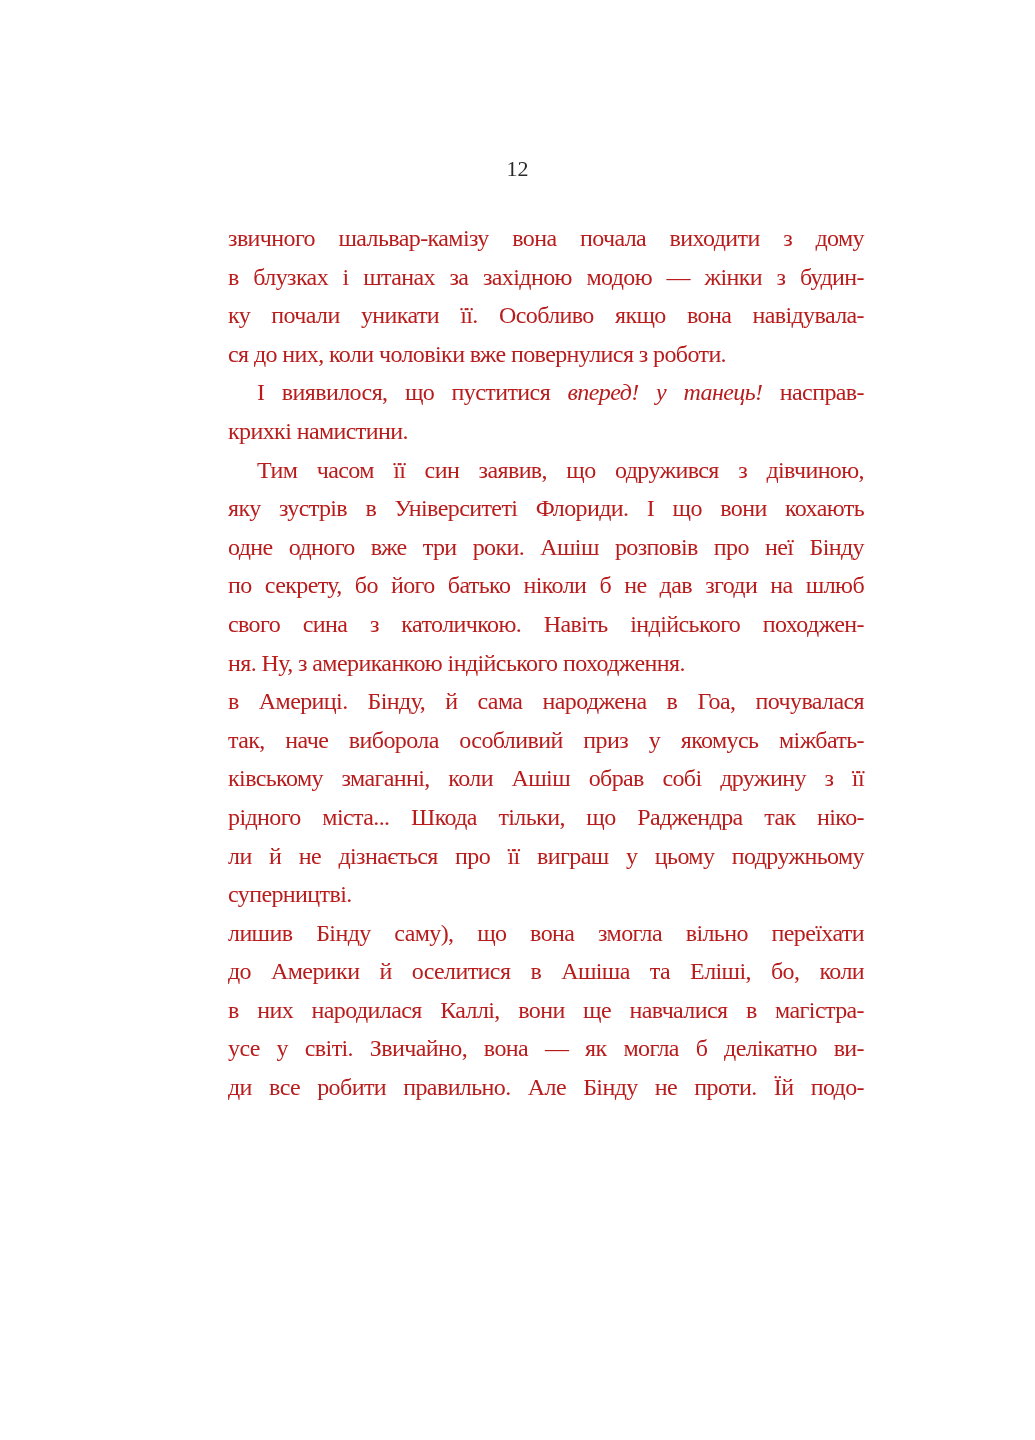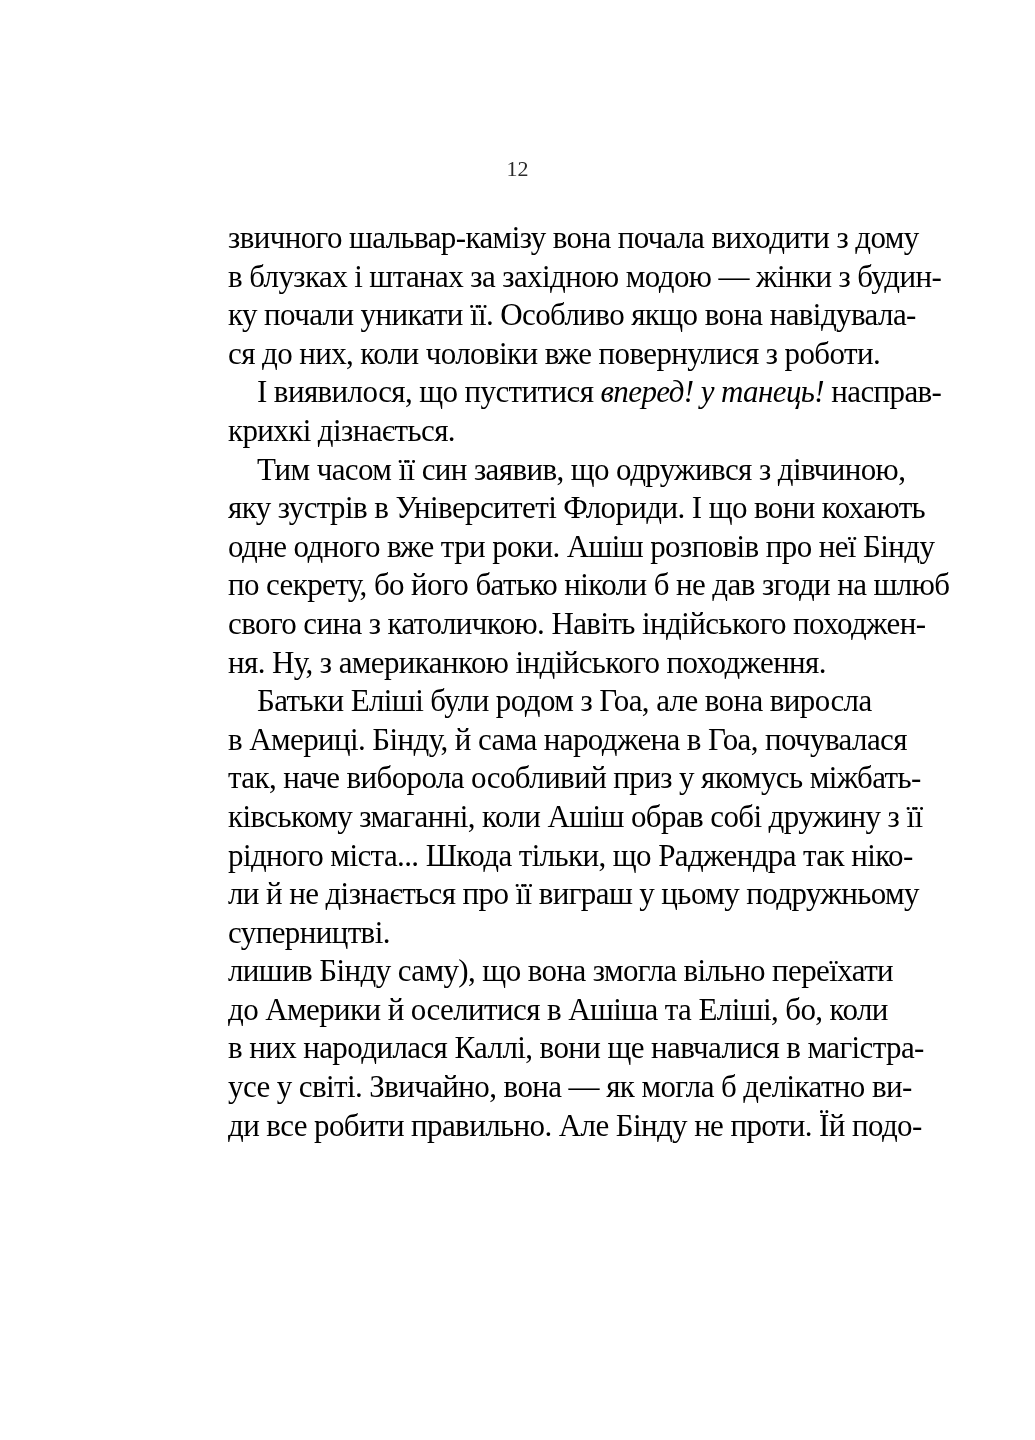--- a/index.html
+++ b/index.html
@@ -6,21 +6,21 @@
   body { width: 1035px; height: 1440px; position: relative; overflow: hidden; }
   .page-number {
     position: absolute; left: 0; width: 1035px; top: 118px;
     text-align: center;
     font-family: "Liberation Serif", serif;
     font-size: 22px; color: #2a2a2a; margin-top: 38px;
   }
   .text-block {
     position: absolute; left: 228px; top: 219px; width: 636px;
     font-family: "Liberation Serif", serif;
-    font-size: 31px; color: #000000;
+    font-size: 24px; color: #b91c1c;
     line-height: 38.6px;
   }
   .line {
     display: block; height: 38.6px; white-space: nowrap;
     text-align: justify; text-align-last: justify;
     transform-origin: left center;
     letter-spacing: -0.6px;
   }
   .line.last { text-align-last: left; }
   .line.indent { padding-left: 29px; }
@@ -30,28 +30,27 @@
 <body>
 
 <div class="page-number">12</div>
 
 <div class="text-block" id="text-block">
     <div class="line"><span style="white-space: nowrap; word-spacing: 0px;">звичного шальвар-камізу вона почала виходити з дому</span></div>
     <div class="line"><span style="white-space: nowrap; word-spacing: 0px;">в блузках і штанах за західною модою — жінки з будин-</span></div>
     <div class="line"><span style="white-space: nowrap; word-spacing: 0px;">ку почали уникати її. Особливо якщо вона навідувала-</span></div>
     <div class="line last"><span style="white-space: nowrap;">ся до них, коли чоловіки вже повернулися з роботи.</span></div>
     <div class="line indent"><span style="white-space: nowrap; word-spacing: 0px;"><span>І виявилося, що пуститися </span><span class="seg-italic">вперед! у танець!</span><span> насправ-</span></span></div>
-    <div class="line last"><span style="white-space: nowrap;">крихкі дізнається.</span></div>
+    <div class="line last"><span style="white-space: nowrap;">крихкі намистини.</span></div>
     <div class="line indent"><span style="white-space: nowrap; word-spacing: 0px;">Тим часом її син заявив, що одружився з дівчиною,</span></div>
     <div class="line"><span style="white-space: nowrap; word-spacing: 0px;">яку зустрів в Університеті Флориди. І що вони кохають</span></div>
     <div class="line"><span style="white-space: nowrap; word-spacing: 0px;">одне одного вже три роки. Ашіш розповів про неї Бінду</span></div>
     <div class="line"><span style="white-space: nowrap; word-spacing: 0px;">по секрету, бо його батько ніколи б не дав згоди на шлюб</span></div>
     <div class="line"><span style="white-space: nowrap; word-spacing: 0px;">свого сина з католичкою. Навіть індійського походжен-</span></div>
     <div class="line last"><span style="white-space: nowrap;">ня. Ну, з американкою індійського походження.</span></div>
-    <div class="line indent"><span style="white-space: nowrap; word-spacing: 0px;">Батьки Еліші були родом з Гоа, але вона виросла</span></div>
     <div class="line"><span style="white-space: nowrap; word-spacing: 0px; margin-top: 28px;">в Америці. Бінду, й сама народжена в Гоа, почувалася</span></div>
     <div class="line"><span style="white-space: nowrap; word-spacing: 0px;">так, наче виборола особливий приз у якомусь міжбать-</span></div>
     <div class="line"><span style="white-space: nowrap; word-spacing: 0px;">ківському змаганні, коли Ашіш обрав собі дружину з її</span></div>
     <div class="line"><span style="white-space: nowrap; word-spacing: 0px;">рідного міста... Шкода тільки, що Раджендра так ніко-</span></div>
     <div class="line"><span style="white-space: nowrap; word-spacing: 0px;">ли й не дізнається про її виграш у цьому подружньому</span></div>
     <div class="line last"><span style="white-space: nowrap;">суперництві.</span></div>
     <div class="line"><span style="white-space: nowrap; word-spacing: 0px;">лишив Бінду саму), що вона змогла вільно переїхати</span></div>
     <div class="line"><span style="white-space: nowrap; word-spacing: 0px;">до Америки й оселитися в Ашіша та Еліші, бо, коли</span></div>
     <div class="line"><span style="white-space: nowrap; word-spacing: 0px;">в них народилася Каллі, вони ще навчалися в магістра-</span></div>
     <div class="line"><span style="white-space: nowrap; word-spacing: 0px;">усе у світі. Звичайно, вона — як могла б делікатно ви-</span></div>

